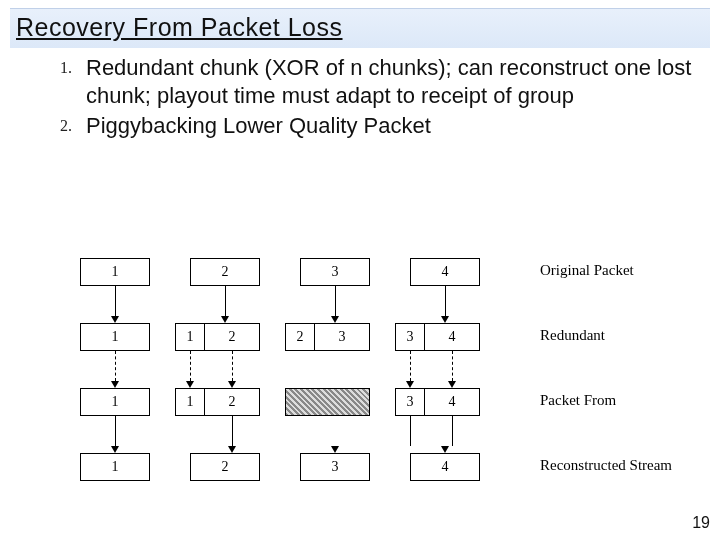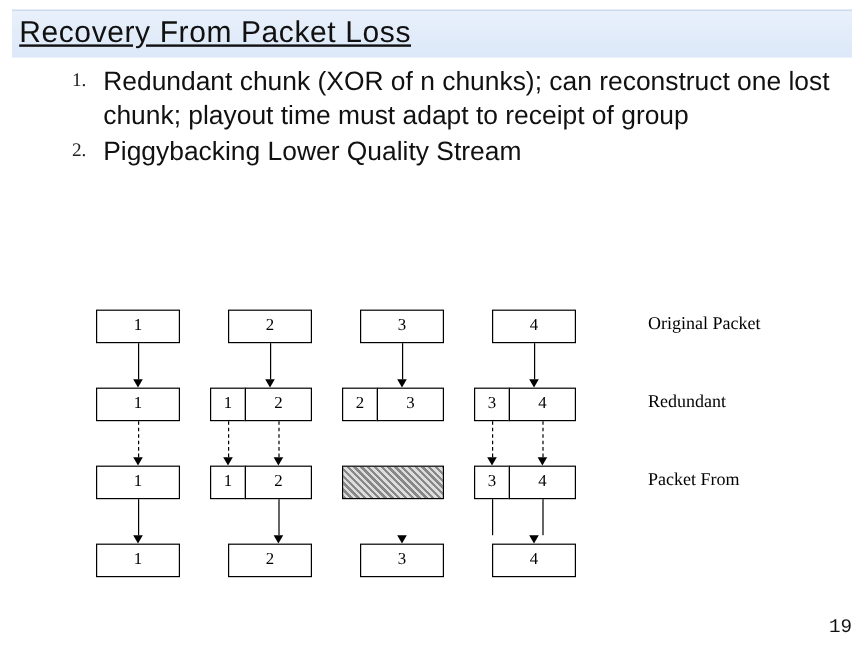--- a/index.html
+++ b/index.html
@@ -107,40 +107,40 @@
     position: absolute;
     width: 0; height: 0;
     border-left: 4px solid transparent;
     border-right: 4px solid transparent;
     border-top: 7px solid #000;
   }
   .pagenum {
     position: absolute;
     right: 10px;
     bottom: 8px;
-    font-family: Liberation Mono, monospace;
+    font-family: Liberation Sans, sans-serif;
     font-size: 16px;
     color: #111;
   }
 </style>
 </head>
 <body>
 
 <div class="title-bar">
   <span class="title-text">Recovery From Packet Loss</span>
 </div>
 
 <div class="content">
   <div class="list-row">
     <div class="list-num">1.</div>
     <div class="list-body">Redundant chunk (XOR of n chunks); can reconstruct one lost chunk; playout time must adapt to receipt of group</div>
   </div>
   <div class="list-row">
     <div class="list-num">2.</div>
-    <div class="list-body">Piggybacking Lower Quality Stream</div>
+    <div class="list-body">Piggybacking Lower Quality Packet</div>
   </div>
 </div>
 
 <div class="diagram">
 
   <div class="drow">
     <div class="box" style="left:0px;   width:70px;">1</div>
     <div class="box" style="left:110px; width:70px;">2</div>
     <div class="box" style="left:220px; width:70px;">3</div>
     <div class="box" style="left:330px; width:70px;">4</div>
@@ -195,17 +195,18 @@
     <div class="arrow-head" style="left:251px; top:76px;"></div>
     <div class="arrow-solid" style="left:372px; top:46px; height:30px;"></div>
     <div class="arrow-head" style="left:361px; top:76px;"></div>
   </div>
 
   <div class="drow">
     <div class="box" style="left:0px;   width:70px;">1</div>
     <div class="box" style="left:110px; width:70px;">2</div>
     <div class="box" style="left:220px; width:70px;">3</div>
     <div class="box" style="left:330px; width:70px;">4</div>
+    <div class="row-label">Reconstructed Stream</div>
   </div>
 
 </div>
 
 <div class="pagenum">19</div>
 
 </body></html>

